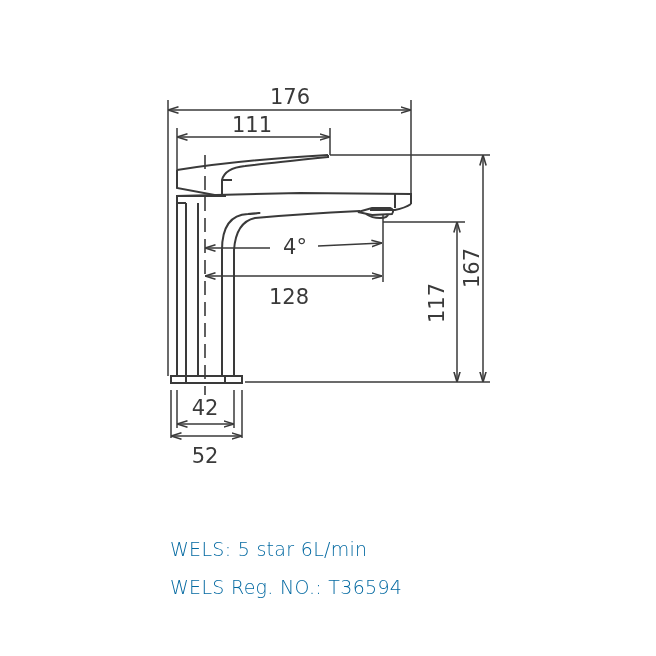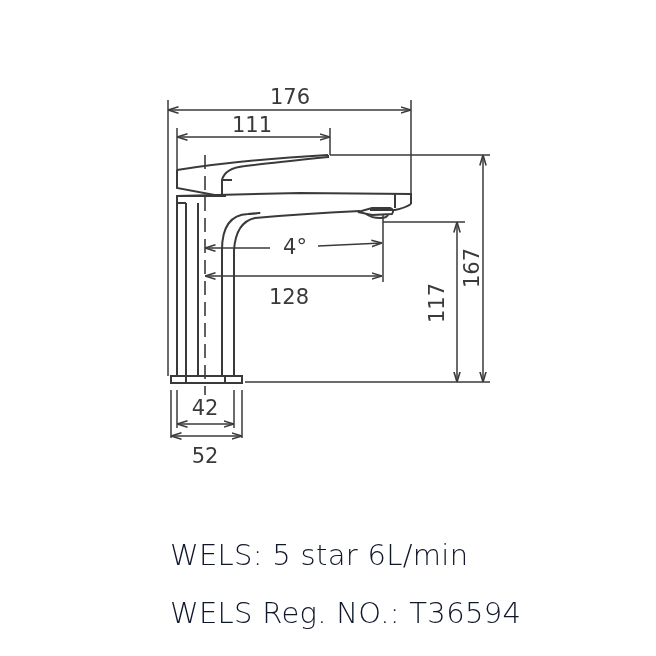--- a/index.html
+++ b/index.html
@@ -1,25 +1,25 @@
 <!DOCTYPE html>
 <html><head>
   <meta charset="utf-8">
   <style>
     html, body { margin: 0; padding: 0; background: #ffffff; }
     body { width: 656px; height: 656px; position: relative; overflow: hidden; }
     #drawing { position: absolute; left: 0; top: 0; width: 656px; height: 656px; }
     .dim-text { font-family: "DejaVu Sans", sans-serif; font-size: 21px; fill: #3a3a3a; }
     .spec-line {
       position: absolute; left: 170px;
-      font-family: "DejaVu Sans", sans-serif; font-size: 29px; font-weight: 300;
-      color: #0f172a; letter-spacing: 0.3px; white-space: nowrap;
+      font-family: "DejaVu Sans", sans-serif; font-size: 19px; font-weight: 300;
+      color: #0369a1; letter-spacing: 0.3px; white-space: nowrap;
     }
     #spec1 { top: 538px; }
-    #spec2 { top: 596px; }
+    #spec2 { top: 576px; }
   </style>
 </head>
 <body>
 
 <svg id="drawing" viewBox="0 0 656 656" xmlns="http://www.w3.org/2000/svg">
   <defs>
     <marker id="arr" viewBox="0 0 10 10" refX="10" refY="5" markerWidth="7" markerHeight="7" orient="auto-start-reverse">
       <path d="M0,2 L10,5 L0,8" fill="none" stroke="#3a3a3a" stroke-width="1.5"></path>
     </marker>
   </defs>

